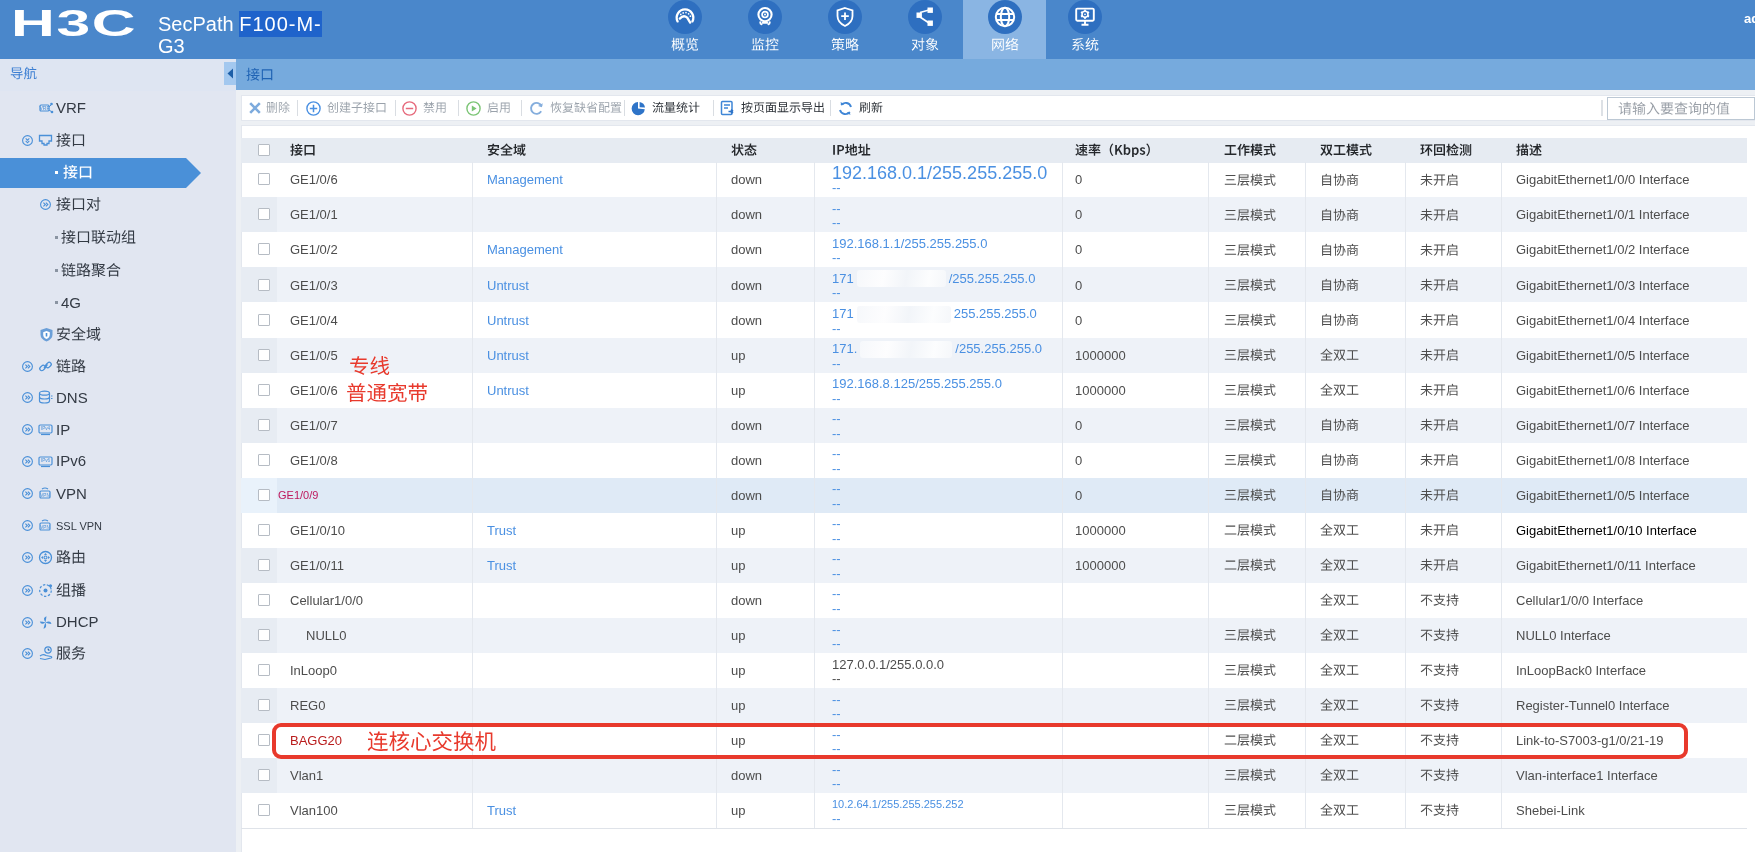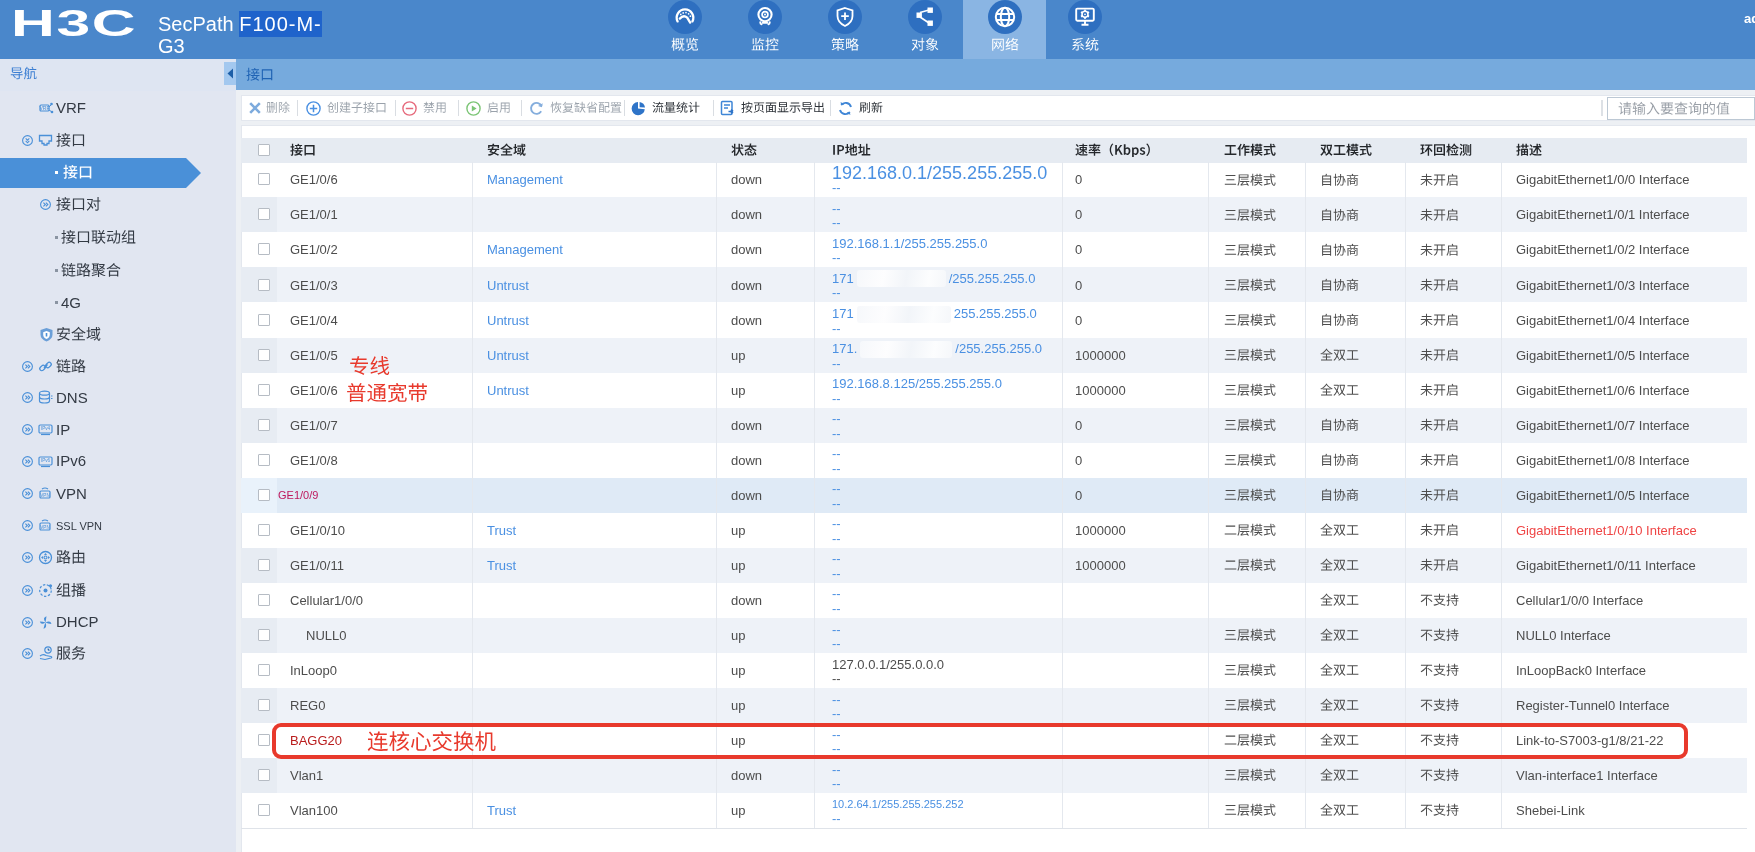--- a/index.html
+++ b/index.html
@@ -616,21 +616,21 @@
 <div style="position:absolute;top:521.8px;font-size:13px;color:#4d4d4d;line-height:17px;white-space:pre;left:1075px">1000000</div>
 <svg style="position:absolute;left:1224.0px;top:523.0px" width="52.0" height="14.6" viewBox="0 -11.7 52.0 14.6">
     <use href="#g40" fill="#4d4d4d"></use>
   </svg>
 <svg style="position:absolute;left:1320.0px;top:523.0px" width="39.0" height="14.6" viewBox="0 -11.7 39.0 14.6">
     <use href="#g39" fill="#4d4d4d"></use>
   </svg>
 <svg style="position:absolute;left:1420.0px;top:523.0px" width="39.0" height="14.6" viewBox="0 -11.7 39.0 14.6">
     <use href="#g38" fill="#4d4d4d"></use>
   </svg>
-<div style="position:absolute;top:521.8px;font-size:13px;color:#ef4444;line-height:17px;white-space:pre;left:1516px">GigabitEthernet1/0/10 Interface</div>
+<div style="position:absolute;top:521.8px;font-size:13px;color:#000000;line-height:17px;white-space:pre;left:1516px">GigabitEthernet1/0/10 Interface</div>
 <div style="position:absolute;left:241px;top:547.8px;width:1506px;height:35.05px;background:#eef2f8"></div>
 <div style="position:absolute;left:241px;top:547.8px;width:36px;height:35.05px;background:#e7ecf3"></div>
 <div style="position:absolute;left:258px;top:558.9px;width:12px;height:12px;border:1px solid #b6bcc4;border-radius:1px;background:#fff"></div>
 <div style="position:absolute;top:556.9px;font-size:13px;color:#4d4d4d;line-height:17px;white-space:pre;left:290px">GE1/0/11</div>
 <div style="position:absolute;top:556.9px;font-size:13px;color:#4a90e2;line-height:17px;white-space:pre;left:487px">Trust</div>
 <div style="position:absolute;top:556.9px;font-size:13px;color:#4d4d4d;line-height:17px;white-space:pre;left:731px">up</div>
 <div style="position:absolute;top:550.3px;font-size:13px;color:#4a90e2;line-height:17px;white-space:pre;left:832px">--</div>
 <div style="position:absolute;top:564.8px;font-size:13px;color:#4a90e2;line-height:17px;white-space:pre;left:832px">--</div>
 <div style="position:absolute;top:556.9px;font-size:13px;color:#4d4d4d;line-height:17px;white-space:pre;left:1075px">1000000</div>
 <svg style="position:absolute;left:1224.0px;top:558.1px" width="52.0" height="14.6" viewBox="0 -11.7 52.0 14.6">
@@ -711,21 +711,21 @@
 <div style="position:absolute;top:740.1px;font-size:13px;color:#4a90e2;line-height:17px;white-space:pre;left:832px">--</div>
 <svg style="position:absolute;left:1224.0px;top:733.3px" width="52.0" height="14.6" viewBox="0 -11.7 52.0 14.6">
     <use href="#g40" fill="#4d4d4d"></use>
   </svg>
 <svg style="position:absolute;left:1320.0px;top:733.3px" width="39.0" height="14.6" viewBox="0 -11.7 39.0 14.6">
     <use href="#g39" fill="#4d4d4d"></use>
   </svg>
 <svg style="position:absolute;left:1420.0px;top:733.3px" width="39.0" height="14.6" viewBox="0 -11.7 39.0 14.6">
     <use href="#g41" fill="#4d4d4d"></use>
   </svg>
-<div style="position:absolute;top:732.1px;font-size:13px;color:#4d4d4d;line-height:17px;white-space:pre;left:1516px">Link-to-S7003-g1/8/21-22</div>
+<div style="position:absolute;top:732.1px;font-size:13px;color:#4d4d4d;line-height:17px;white-space:pre;left:1516px">Link-to-S7003-g1/0/21-19</div>
 <div style="position:absolute;left:241px;top:758.1px;width:1506px;height:35.05px;background:#eef2f8"></div>
 <div style="position:absolute;left:241px;top:758.1px;width:36px;height:35.05px;background:#e7ecf3"></div>
 <div style="position:absolute;left:258px;top:769.2px;width:12px;height:12px;border:1px solid #b6bcc4;border-radius:1px;background:#fff"></div>
 <div style="position:absolute;top:767.2px;font-size:13px;color:#4d4d4d;line-height:17px;white-space:pre;left:290px">Vlan1</div>
 <div style="position:absolute;top:767.2px;font-size:13px;color:#4d4d4d;line-height:17px;white-space:pre;left:731px">down</div>
 <div style="position:absolute;top:760.6px;font-size:13px;color:#4a90e2;line-height:17px;white-space:pre;left:832px">--</div>
 <div style="position:absolute;top:775.1px;font-size:13px;color:#4a90e2;line-height:17px;white-space:pre;left:832px">--</div>
 <svg style="position:absolute;left:1224.0px;top:768.4px" width="52.0" height="14.6" viewBox="0 -11.7 52.0 14.6">
     <use href="#g36" fill="#4d4d4d"></use>
   </svg>

